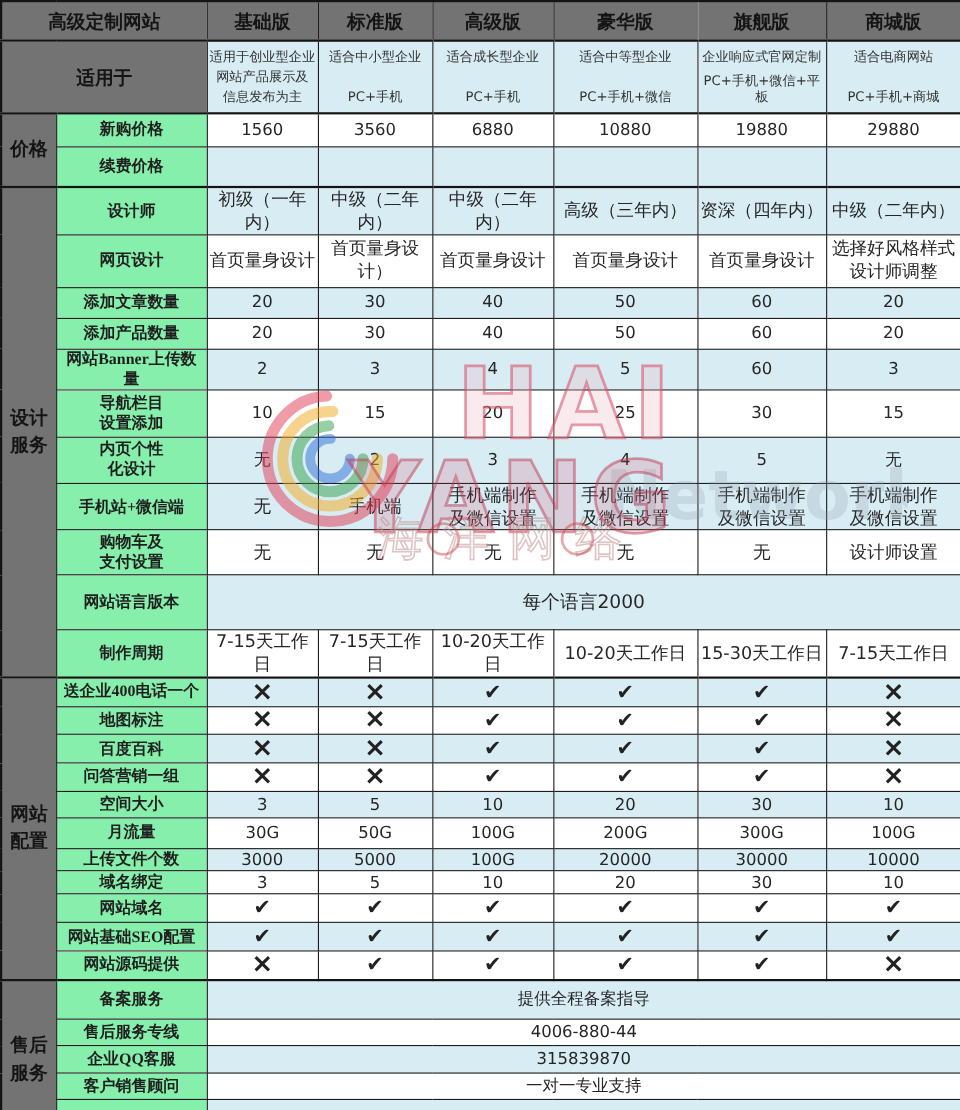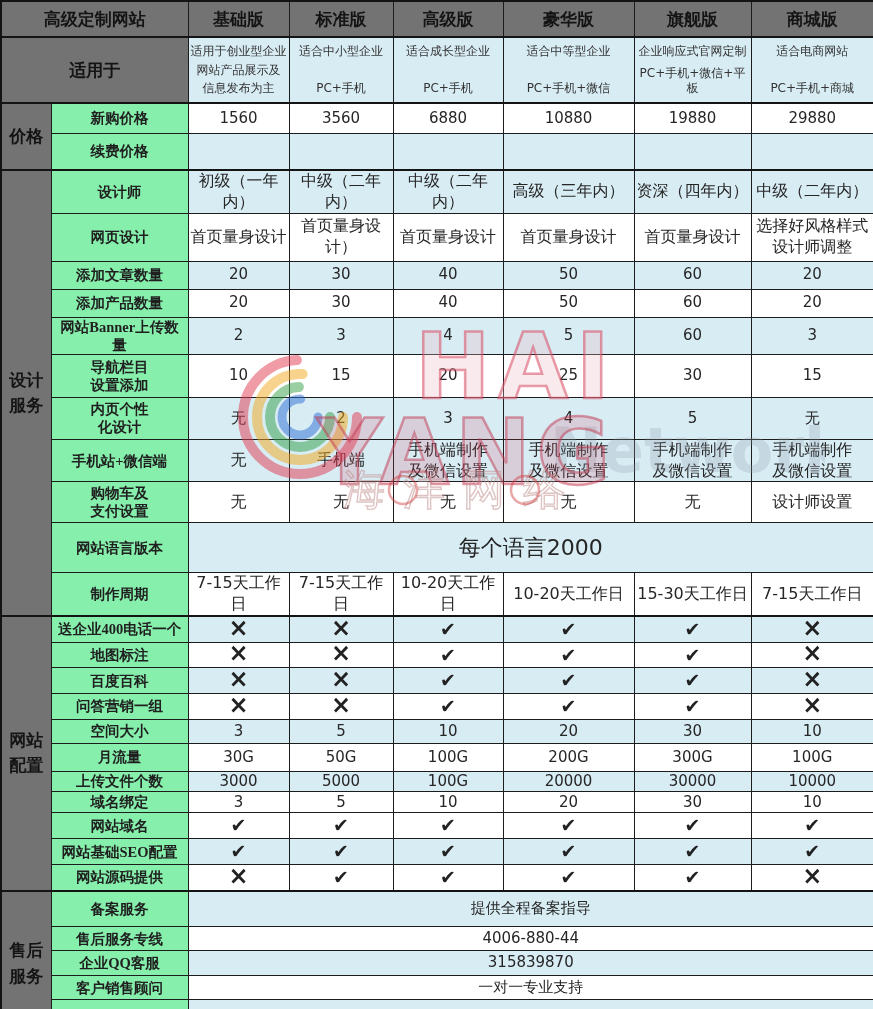--- a/index.html
+++ b/index.html
@@ -14,21 +14,21 @@
   tr.gtop>th, tr.gtop>td{border-top:2px solid #141414;}
   .lav{background:#737373;}
   .grn{background:#86efac;font-family:Liberation Serif, serif;}
   .blu{background:#d8ecf4;}
   .wht{background:#ffffff;}
   .title,.plan{font-size:17px;font-weight:bold;color:#141414;}
   .glabel{font-size:17px;font-weight:bold;white-space:pre-line;line-height:1.5;color:#141414;}
   .flabel{font-size:14.5px;white-space:pre-line;line-height:1.25;color:#1f1f1f;}
   td{font-size:15px;white-space:pre-line;line-height:1.3;}
   td.s13{font-size:16px;}
-  td.big{font-size:22px;}
+  td.big{font-size:17px;}
   td.audc{padding:0;margin-top:40px;}
   .aud{display:flex;flex-direction:column;justify-content:space-between;box-sizing:border-box;
        height:64px;padding:6px 1px;font-size:12px;line-height:1.25;color:#333;}
   .ck{font-size:19px;font-weight:bold;color:#222;}
   .cx{font-size:24px;font-weight:bold;line-height:.9;color:#222;}
   .wm{position:absolute;left:225px;top:312px;pointer-events:none;}
 </style>
 </head>
 <body>
 

